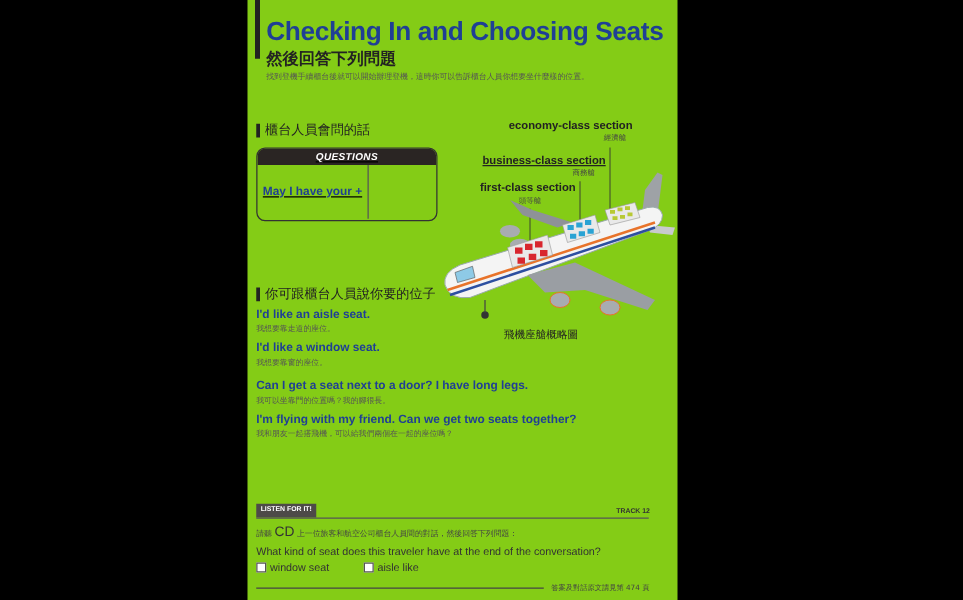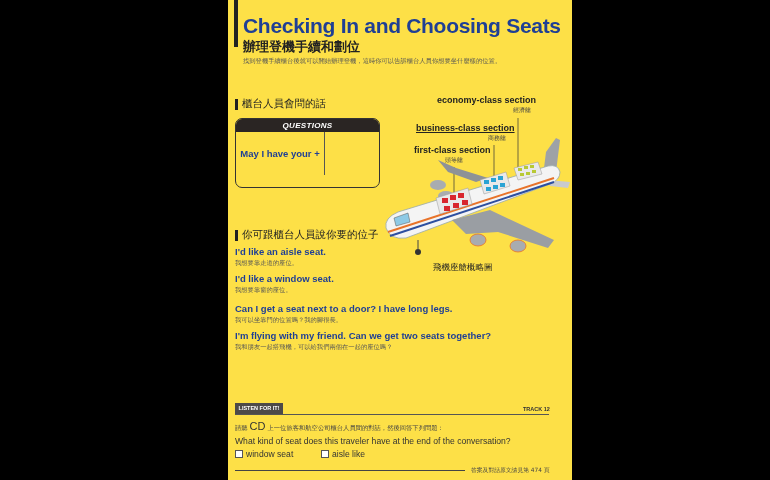--- a/index.html
+++ b/index.html
@@ -1,21 +1,21 @@
 <!DOCTYPE html>
 <html><head>
   <meta charset="utf-8">
   <style>
     html, body { margin: 0; padding: 0; }
     body {
       width: 770px; height: 480px; background: #000; position: relative; overflow: hidden;
       font-family: "Liberation Sans", "DejaVu Sans", sans-serif;
     }
     .page {
-      position: absolute; left: 228px; top: 0; width: 344px; height: 480px; background: #fde047;
+      position: absolute; left: 198px; top: 0; width: 344px; height: 480px; background: #84cc16;
     }
     .edge-bar {
       position: absolute; left: 6px; top: 0; width: 4px; height: 47px; background: #222;
     }
     .title-en {
       position: absolute; left: 15px; top: 14px; font-size: 21px; font-weight: bold; color: #1f3f95;
       letter-spacing: -0.3px; white-space: nowrap;
     }
     .title-zh {
       position: absolute; left: 15px; top: 38px; font-size: 13px; font-weight: bold; color: #222;
@@ -27,22 +27,22 @@
     }
     .section-head {
       position: absolute; left: 7px; font-size: 10.5px; color: #222;
       font-family: "DejaVu Sans", sans-serif; white-space: nowrap; display: flex; align-items: center;
     }
     .section-head .bar { display: inline-block; width: 3px; height: 11px; background: #222; margin-right: 4px; }
     .sec1 { top: 97px; }
     .sec2 { top: 228px; }
 
     .qtable {
-      position: absolute; left: 7px; top: 118px; width: 145px; height: 70px;
-      border: 1.5px solid #333; border-radius: 7px; overflow: hidden; box-sizing: border-box;
+      position: absolute; left: 7px; top: 118px; width: 145px; height: 59px;
+      border: 1.5px solid #333; border-radius: 7px; overflow: hidden; box-sizing: border-box; text-decoration: underline;
     }
     .qtable .qhead {
       height: 13px; background: #2a2523; color: #fff; font-size: 8px; font-weight: bold; font-style: italic;
       text-align: center; line-height: 13px; letter-spacing: 0.3px;
     }
     .qtable .qbody { display: flex; height: 43px; }
     .qtable .qleft {
       width: 88px; border-right: 1.5px solid #555; display: flex; align-items: center; justify-content: center;
       font-size: 9.5px; font-weight: bold; color: #1f3f95; white-space: nowrap;
     }
@@ -101,21 +101,21 @@
       position: absolute; left: 243px; top: 466px; font-size: 5.8px; color: #444;
       font-family: "DejaVu Sans", sans-serif; white-space: nowrap;
     }
   </style>
 </head>
 <body>
 
 <div class="page">
   <div class="edge-bar"></div>
   <div class="title-en">Checking In and Choosing Seats</div>
-  <div class="title-zh">辦理登機手續和劃位</div>
+  <div class="title-zh">然後回答下列問題</div>
   <div class="intro">找到登機手續櫃台後就可以開始辦理登機，這時你可以告訴櫃台人員你想要坐什麼樣的位置。</div>
 
   <div class="section-head sec1">
     <span class="bar"></span>
     <span>櫃台人員會問的話</span>
   </div>
 
   <div class="qtable">
     <div class="qhead">QUESTIONS</div>
     <div class="qbody">

